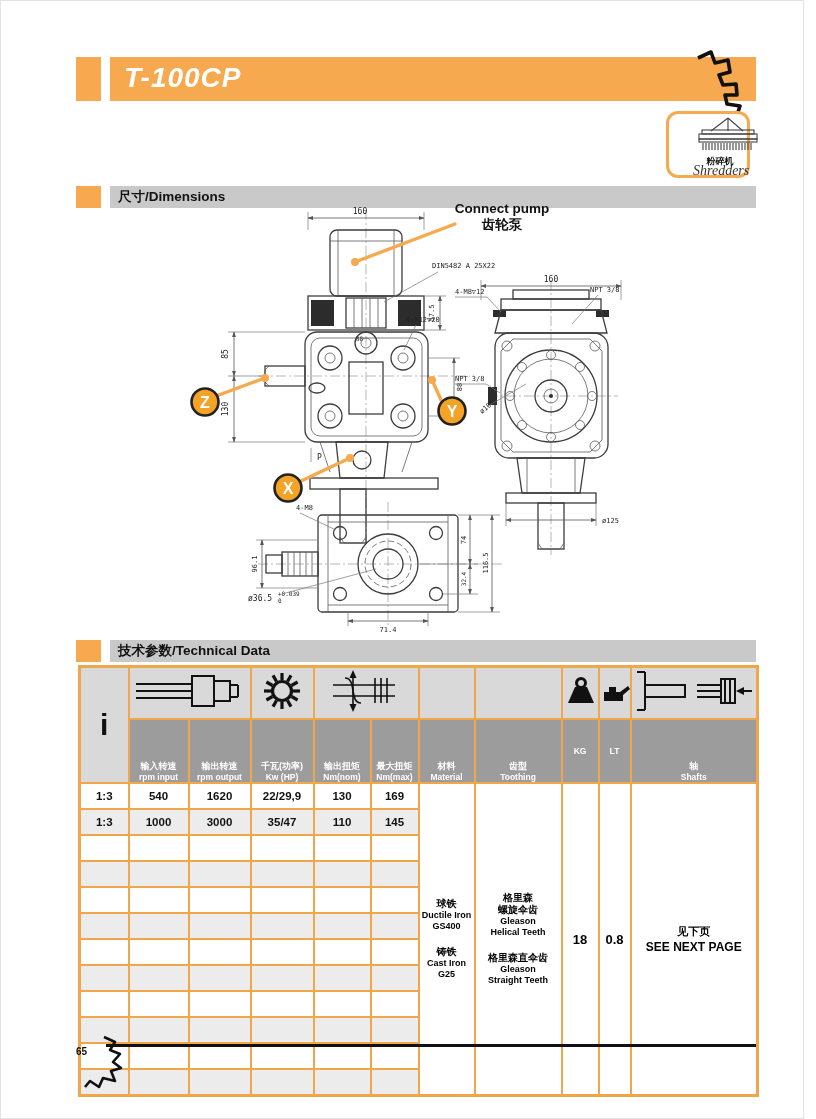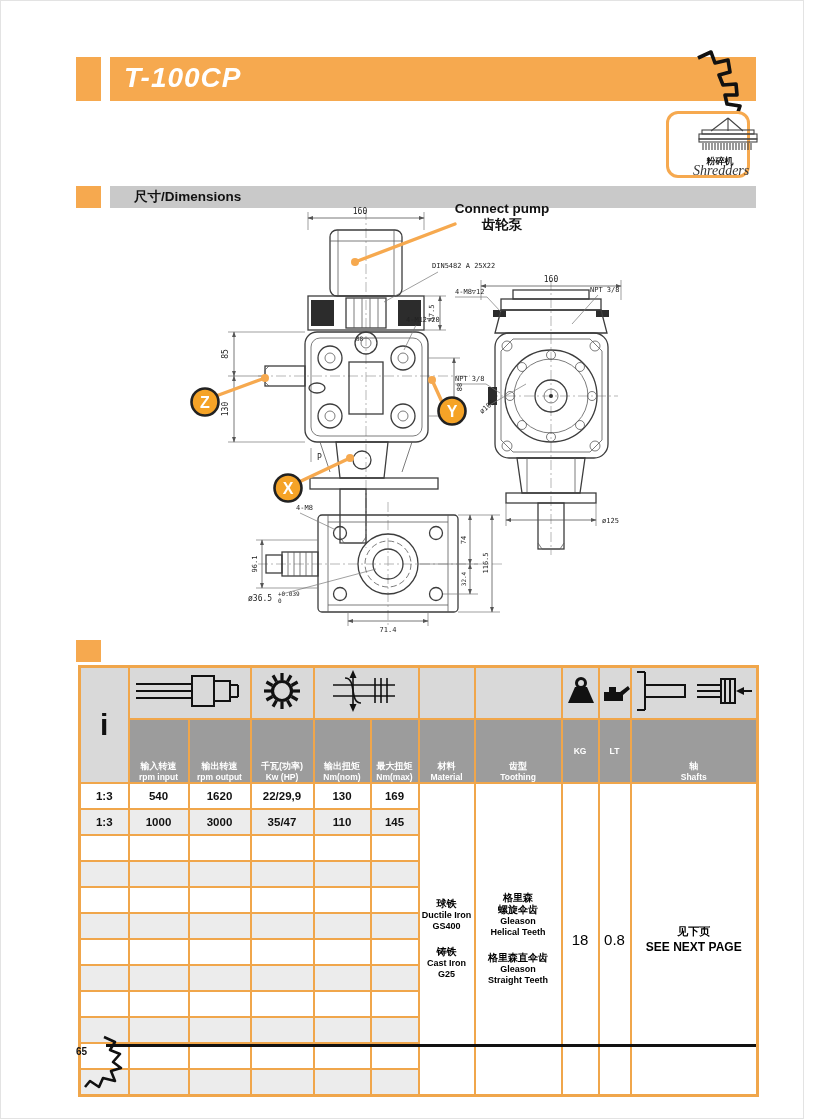--- a/index.html
+++ b/index.html
@@ -13,21 +13,21 @@
   .gear-top{position:absolute;left:688px;top:48px;}
   
   .badge{position:absolute;left:666px;top:111px;width:84px;height:67px;border:3px solid #F6A94F;
          border-radius:12px;background:#fff;text-align:center;box-sizing:border-box;padding-left:24px;}
   .badge .zh{display:block;font-size:9px;font-weight:bold;color:#111;line-height:9px;margin-top:1px;}
   .badge .en{display:block;font-size:14px;font-style:italic;color:#333;
              font-family:"Liberation Serif",serif;line-height:9px;}
   
   .sec-sq{position:absolute;width:25px;height:22px;background:#F6A94F;}
   .sec-bar{position:absolute;width:646px;height:22px;background:#C9C9C9;display:flex;align-items:center;}
-  .sec-bar span{font-size:13.5px;font-weight:bold;color:#111;padding-left:24px;}
+  .sec-bar span{font-size:13.5px;font-weight:bold;color:#111;padding-left:8px;}
   
   .drawing{position:absolute;left:170px;top:200px;}
   .ln{fill:none;stroke:#3d3d3d;stroke-width:1.3px;}
   .lnt{fill:none;stroke:#5a5a5a;stroke-width:0.8px;}
   .dim{stroke:#555;stroke-width:0.8px;fill:none;}
   .ext{stroke:#777;stroke-width:0.7px;}
   .cl{stroke:#999;stroke-width:0.7px;stroke-dasharray:10 3 2 3;fill:none;}
   .dt{font:8px "DejaVu Sans Mono",monospace;fill:#222;}
   .dts{font:7px "DejaVu Sans Mono",monospace;fill:#222;}
   .dtt{font:6px "DejaVu Sans Mono",monospace;fill:#222;}
@@ -47,21 +47,21 @@
   .labels-row .en{display:block;font-size:8.5px;font-weight:bold;color:#fff;line-height:10px;}
   .tbl tbody td{height:24px;background:#fff;}
   .tbl tbody tr:nth-child(even) td.val{background:#ECECEC;}
   .val{font-size:11.5px;font-weight:bold;color:#111;}
   .merged{background:#fff !important;vertical-align:middle;}
   .mat .zh{display:block;font-size:10px;font-weight:bold;line-height:12px;}
   .mat .en{display:block;font-size:9px;font-weight:bold;line-height:11px;}
   .mat .gap{display:block;height:14px;}
   .big-note .zh{display:block;font-size:11px;font-weight:bold;line-height:15px;}
   .big-note .en{display:block;font-size:12px;font-weight:bold;line-height:16px;}
-  .kglt{font-size:15px;font-weight:normal;border-radius:12px;}
+  .kglt{font-size:13px;font-weight:bold;border-radius:12px;}
   
   .foot-line{position:absolute;left:106px;top:1044px;width:650px;border-top:3px solid #111;}
   .foot-num{position:absolute;left:76px;top:1046px;font-size:10px;font-weight:bold;color:#111;}
   .gear-foot{position:absolute;left:84px;top:1035px;}
 </style>
 </head>
 <body>
 
 <div class="page">
 
@@ -311,20 +311,23 @@
     </g>
     <g>
       <line class="lead" x1="129" y1="282" x2="180" y2="258"></line>
       <circle cx="180" cy="258" r="4" fill="#F6A94F"></circle>
       <circle class="mark-c" cx="118" cy="288" r="13.5"></circle>
       <text class="mark-t" x="118" y="294">X</text>
     </g>
   </svg>
 
   <div class="sec-sq" style="left:76px;top:640px;"></div>
+  <div class="sec-bar" style="left:110px;top:640px;">
+    <span>技术参数/Technical Data</span>
+  </div>
 
   <table class="tbl">
     <colgroup>
       <col style="width:49px">
         <col style="width:60px">
         <col style="width:62px">
         <col style="width:63px">
       <col style="width:57px">
         <col style="width:48px">
         <col style="width:56px">

